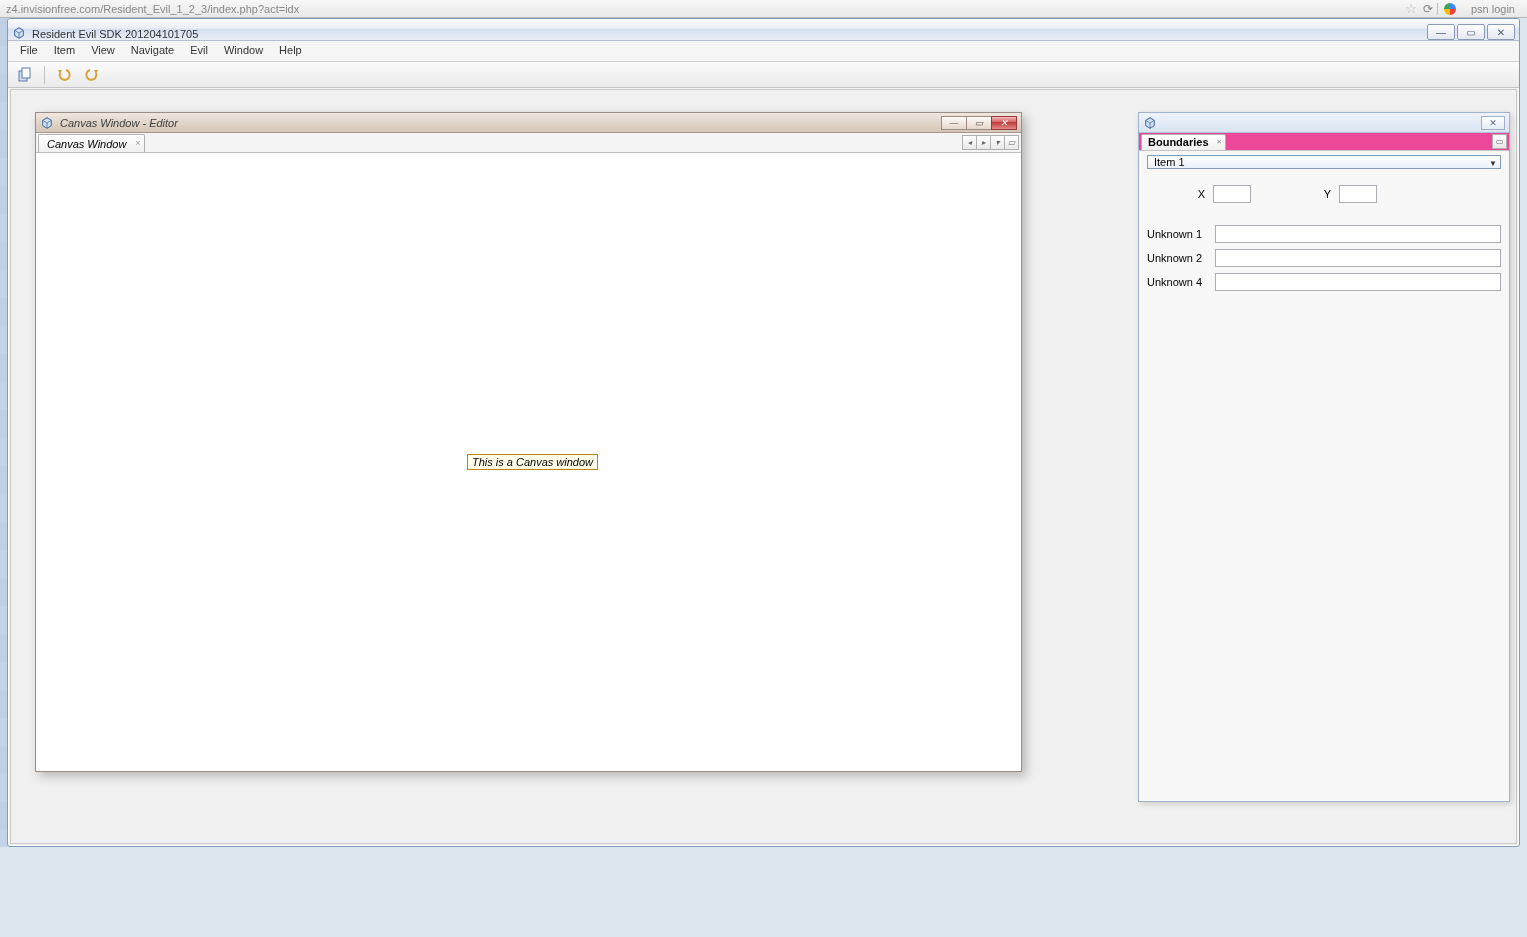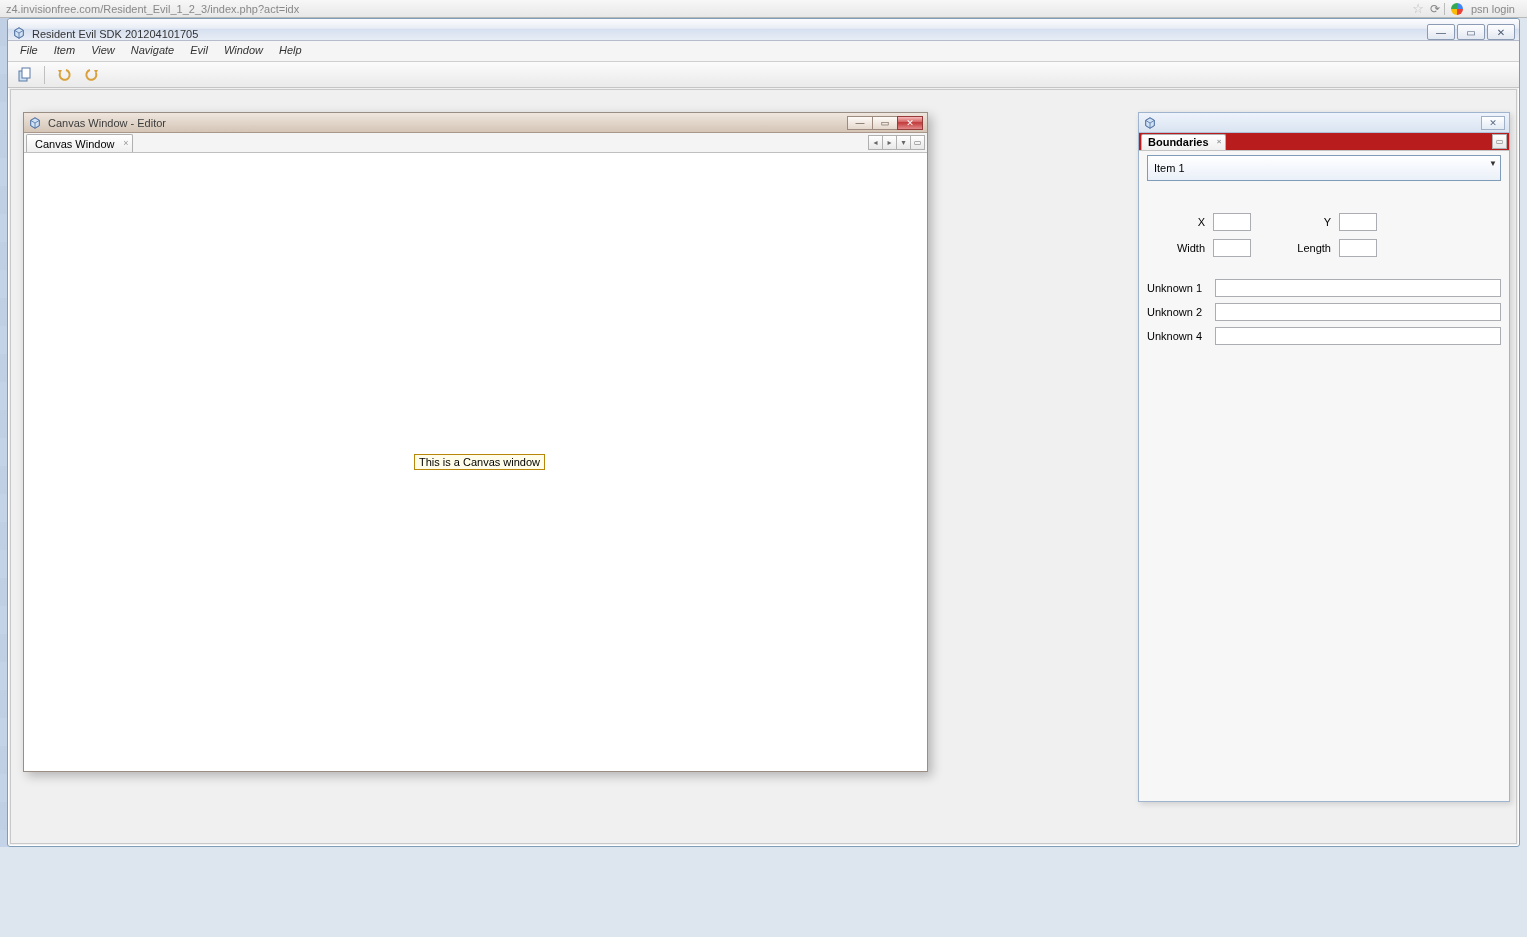--- a/index.html
+++ b/index.html
@@ -1,76 +1,76 @@
 <!DOCTYPE html>
 <html><head>
 <meta charset="utf-8">
 <style>
 * { box-sizing: border-box; margin: 0; padding: 0; font-family: "Segoe UI", Tahoma, sans-serif; font-size: 11px; }
 body { background: #dde5ee; width: 1527px; height: 937px; overflow: hidden; position: relative; }
 
 
 .browser-bar { height: 18px; background: linear-gradient(#f7f7f7,#e8e8e8); border-bottom:1px solid #b8b8b8; display:flex; align-items:center; padding:0 6px; color:#888; overflow:hidden;}
 .browser-bar .url { flex:1; white-space:nowrap; }
-.browser-bar .tab2 { display:flex; align-items:center; gap:8px; margin-left:auto; padding:0 6px; border-left:1px solid #bbb;}
+.browser-bar .tab2 { display:flex; align-items:center; gap:15px; margin-left:auto; padding:0 6px; border-left:1px solid #bbb;}
 .gicon { width:12px;height:12px;background:conic-gradient(#4285F4 0 90deg,#EA4335 90deg 180deg,#FBBC05 180deg 270deg,#34A853 270deg 360deg); border-radius:50%;}
 .star-ico{color:#bbb;font-size:13px;margin-right:6px;}
 .reload-ico{color:#888;font-size:12px;margin-right:4px;}
 
 
 .app-frame { position:absolute; top:18px; left:7px; right:7px; bottom:90px; background:#f0f0f0; border:1px solid #7f9db9; border-radius:3px; box-shadow: inset 0 0 0 1px #fff; }
 .titlebar { height:22px; background:linear-gradient(#fcfcfe,#e8edf5 45%,#d5dff0 46%,#e8edf5); border-bottom:1px solid #b6bccb; display:flex; align-items:flex-end; padding:0 4px; border-radius:3px 3px 0 0;}
 .titlebar .cube-ico { width:14px;height:14px; margin-right:6px; display:inline-block; }
 .titlebar .title { color:#333; }
 .win-controls { margin-left:auto; display:flex; gap:2px;}
 .win-btn { width:28px; height:16px; border:1px solid #8a9bb3; border-radius:2px; background:linear-gradient(#fdfdfe,#e3e9f2); display:flex; align-items:center; justify-content:center; color:#4a5a73; font-size:10px; cursor:pointer;}
 svg.cube path{fill:none;stroke:#5b7aa7;stroke-width:1;}
 svg.cube .face{fill:#cfe1f5;}
 
 
-.menubar { height:21px; background:#f5f5f5; border-bottom:1px solid #d0d0d0; display:flex; align-items:stretch; padding:0 4px;font-style:italic;}
+.menubar { height:21px; background:#f5f5f5; border-bottom:1px solid #d0d0d0; display:flex; align-items:stretch; padding:0 4px;}
 .menuitem { padding:3px 8px; color:#333; cursor:pointer; }
 
 
 .toolbar { height:26px; background:linear-gradient(#fbfbfb,#eaeaea); border-bottom:1px solid #c5c5c5; display:flex; align-items:center; padding:0 6px; gap:6px;}
 .tool-sep{ width:1px; height:18px; background:#c0c0c0; margin:0 2px;}
 .tool-btn{ width:22px; height:22px; display:flex; align-items:center; justify-content:center; border-radius:2px; cursor:pointer;}
 .tool-btn svg{width:16px;height:16px;}
 
 
 .mdi-client { position:absolute; top:70px; left:2px; right:2px; bottom:2px; background:#f0f0f0; border:1px solid #c9c9c9; }
 
 
 .child-window { position:absolute; border:1px solid #9a8d84; background:#fff; box-shadow:4px 4px 10px rgba(0,0,0,.25); }
-.child-window.canvas { left:12px; top:22px; width:905px; height:660px; }
+.child-window.canvas { left:24px; top:22px; width:987px; height:660px;font-style:italic; }
 .child-title { height:20px; background:linear-gradient(#efe6de,#d4c5b6); border-bottom:1px solid #a8978a; display:flex; align-items:center; padding:0 4px; }
 .child-title .cube-ico{width:14px;height:14px;margin-right:6px;}
 .child-title .t { color:#3d3d3d;}
 .child-win-controls{margin-left:auto; display:flex;}
 .cw-btn{ width:26px; height:14px; border:1px solid #9c8b7e; background:linear-gradient(#fdfaf7,#e5d8cc); display:flex;align-items:center;justify-content:center; font-size:9px; color:#5a4a3c; cursor:pointer; margin-left:-1px;}
 .cw-btn.close{ background:linear-gradient(#f6baba,#d05b5b 45%,#c23a3a 46%,#e28b8b); color:#fff; border-color:#963a3a;}
 .tabstrip { height:20px; background:#f4f4f4; border-bottom:1px solid #bfbfbf; display:flex; align-items:flex-end; padding-left:2px; position:relative;}
 .tab { height:18px; border:1px solid #b0b0b0; border-bottom:none; background:linear-gradient(#fff,#efefef); padding:2px 18px 2px 8px; border-radius:2px 2px 0 0; display:flex; align-items:center; gap:6px; position:relative;}
 .tab .x{ position:absolute; right:4px; top:3px; font-size:9px; color:#999; cursor:pointer;}
 .tabstrip-right{ position:absolute; right:2px; top:2px; display:flex; gap:0;}
 .mini-btn{ width:15px; height:15px; border:1px solid #b0b0b0; background:linear-gradient(#fff,#e8e8e8); display:flex;align-items:center;justify-content:center; font-size:8px; color:#666; cursor:pointer; margin-left:-1px;}
 .canvas-body{ position:absolute; top:40px; left:0; right:0; bottom:0; background:#fff; display:flex; align-items:center; justify-content:center;}
 .canvas-label{ border:1px solid #b8860b; background:#fffde9; padding:1px 4px; color:#000;margin-left:8px;}
 
 
 .panel { position:absolute; right:6px; top:22px; width:372px; height:690px; border:1px solid #9fb4cf; background:#f7f7f7; box-shadow:2px 2px 6px rgba(0,0,0,.15);}
 .panel-title { height:20px; background:linear-gradient(#eef3fb,#d9e4f1); border-bottom:1px solid #b0c0d6; display:flex; align-items:center; padding:0 4px;}
 .panel-title .cube-ico{width:14px;height:14px;}
 .panel-close{ margin-left:auto; width:24px;height:14px; border:1px solid #a0b0c6; background:linear-gradient(#fff,#e3ebf5); display:flex;align-items:center;justify-content:center; font-size:9px; color:#5a6b84; cursor:pointer;}
-.panel-tabstrip{ height:18px; background:#b91c1c; border-bottom:1px solid #c4c4c4; display:flex; align-items:flex-end; padding-left:2px; position:relative;}
+.panel-tabstrip{ height:18px; background:#ec4899; border-bottom:1px solid #c4c4c4; display:flex; align-items:flex-end; padding-left:2px; position:relative;}
 .panel-tab{ height:16px; border:1px solid #b0b0b0; border-bottom:none; background:linear-gradient(#fff,#efefef); padding:1px 16px 1px 6px; font-weight:bold; border-radius:2px 2px 0 0; position:relative;}
 .panel-tab .x{position:absolute;right:3px;top:2px;font-size:8px;color:#999;cursor:pointer;}
 .panel-tabstrip .mini-btn{position:absolute;right:2px;top:1px;}
 .panel-body{ padding:4px 8px;}
-.dropdown{ width:100%; height:26px; border:1px solid #7f9db9; background:linear-gradient(#fff,#eaf0f8); display:flex; align-items:center; padding:0 4px 0 6px; cursor:pointer; position:relative; margin-bottom:32px;}
+.dropdown{ width:100%; height:14px; border:1px solid #7f9db9; background:linear-gradient(#fff,#eaf0f8); display:flex; align-items:center; padding:0 4px 0 6px; cursor:pointer; position:relative; margin-bottom:16px;}
 .dropdown .dd-arrow{position:absolute;right:3px;top:3px;font-size:8px;color:#333;}
 .geom-rows{ display:flex; flex-direction:column; padding-left:14px; margin-bottom:14px;}
 .geom-row{ display:flex; align-items:center; gap:0; margin-bottom:8px;}
 .geom-row .lbl{ width:52px; text-align:right; padding-right:8px;}
 .geom-row input{ width:38px; height:18px; border:1px solid #abadb3; background:#fff; padding:0 2px;}
 .geom-row .gap{ width:36px;}
 .unk-row{ display:flex; align-items:center; margin-bottom:6px;}
 .unk-row .lbl{ width:68px; }
 .unk-row input{ flex:1; height:18px; border:1px solid #abadb3; background:#fff; padding:0 4px;}
 
@@ -198,27 +198,20 @@
         </div>
 
         <div class="geom-rows">
           <div class="geom-row">
             <span class="lbl">X</span>
             <input value="" style="">
             <span class="gap"></span>
             <span class="lbl">Y</span>
             <input value="" style="">
           </div>
-          <div class="geom-row">
-            <span class="lbl">Width</span>
-            <input value="" style="">
-            <span class="gap"></span>
-            <span class="lbl">Length</span>
-            <input value="" style="">
-          </div>
         </div>
 
         <div class="unk-row">
           <span class="lbl">Unknown 1</span>
           <input value="" style="">
         </div>
         <div class="unk-row">
           <span class="lbl">Unknown 2</span>
           <input value="" style="">
         </div>

